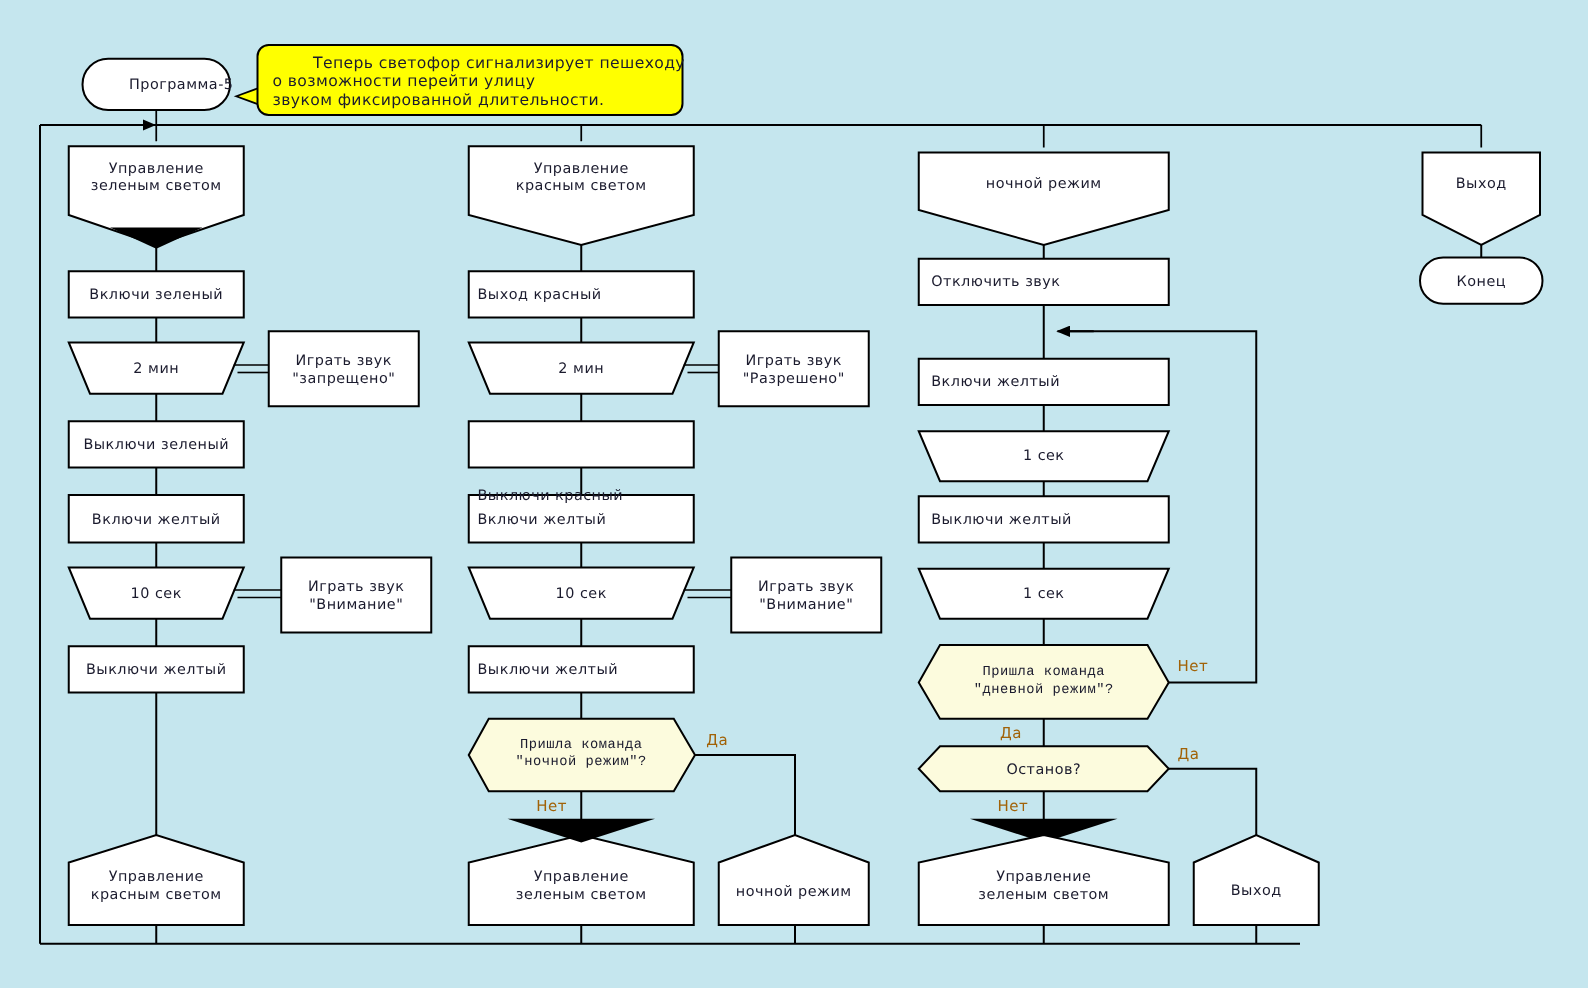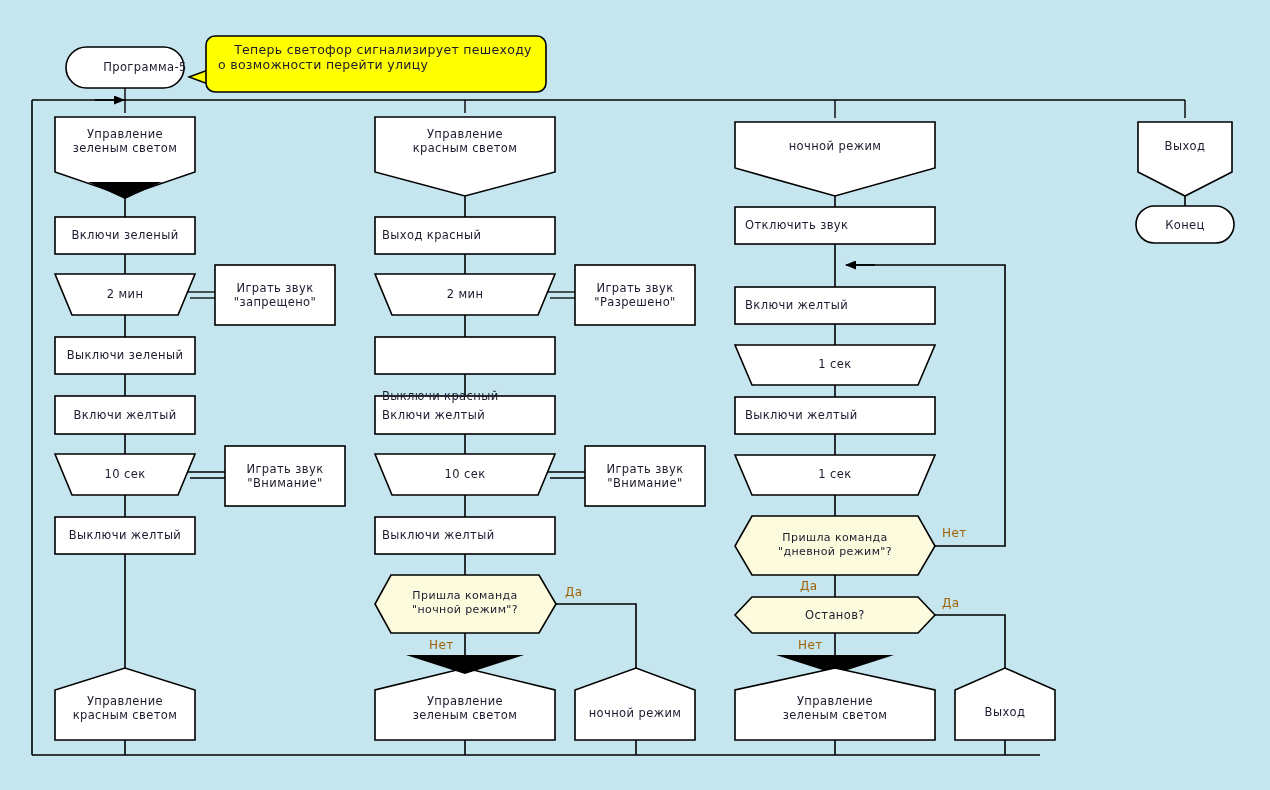--- a/index.html
+++ b/index.html
@@ -8,21 +8,21 @@
     background:#c5e6ee;
     font-family:"DejaVu Sans", sans-serif;
     overflow:hidden;
     position:relative;
   }
   #stage{position:absolute;left:0;top:0;width:1270px;height:790px;}
   svg{position:absolute;left:0;top:0;width:1270px;height:790px;}
   .lbl{position:absolute;font-size:11.5px;color:#1b1b2e;line-height:14px;
        text-align:center;letter-spacing:.4px;pointer-events:none;
        white-space:pre;}
-  .lbl.small{font-size:11px;}
+  .lbl.small{font-size:11px;font-family:Liberation Mono, monospace;}
   .yn{position:absolute;font-size:12px;color:#a16207;letter-spacing:.4px;}
   .note{font-size:12.5px;line-height:16px;text-align:left;letter-spacing:.3px;}
 </style>
 </head>
 <body>
 
 <div id="stage">
 
 <svg viewBox="0 0 1270 790">
   <defs>
@@ -162,22 +162,23 @@
 
   <g stroke="#000" stroke-width="1.6">
     <path d="M1138,122 L1232,122 L1232,172 L1185,196 L1138,172 Z" fill="#fff"></path>
     <path d="M1185,196 L1185,206" fill="none"></path>
     <rect x="1136" y="206" width="98" height="37" rx="18.5" ry="18.5" fill="#fff"></rect>
   </g>
 </svg>
 
 <div class="lbl" style="left:66px;top:60px;width:118px;padding-left:20px;">Программа-5</div>
 
-<div class="note lbl" style="left:218px;top:42px;width:330px;text-align:center;">Теперь светофор сигнализирует пешеходу</div>
+<div class="note lbl" style="left:218px;top:42px;width:330px;text-align:right;">Теперь светофор сигнализирует пешеходу</div>
 <div class="note lbl" style="left:218px;top:57px;width:330px;text-align:left;">о возможности перейти улицу</div>
+<div class="note lbl" style="left:218px;top:72px;width:330px;text-align:left;">звуком фиксированной длительности.</div>
 
 <div class="lbl" style="left:55px;top:127px;width:140px;">Управление
 зеленым светом</div>
 <div class="lbl" style="left:55px;top:228px;width:140px;">Включи зеленый</div>
 <div class="lbl" style="left:55px;top:287px;width:140px;">2 мин</div>
 <div class="lbl" style="left:215px;top:281px;width:120px;">Играть звук
 "запрещено"</div>
 <div class="lbl" style="left:55px;top:348px;width:140px;">Выключи зеленый</div>
 <div class="lbl" style="left:55px;top:408px;width:140px;">Включи желтый</div>
 <div class="lbl" style="left:55px;top:467px;width:140px;">10 сек</div>

